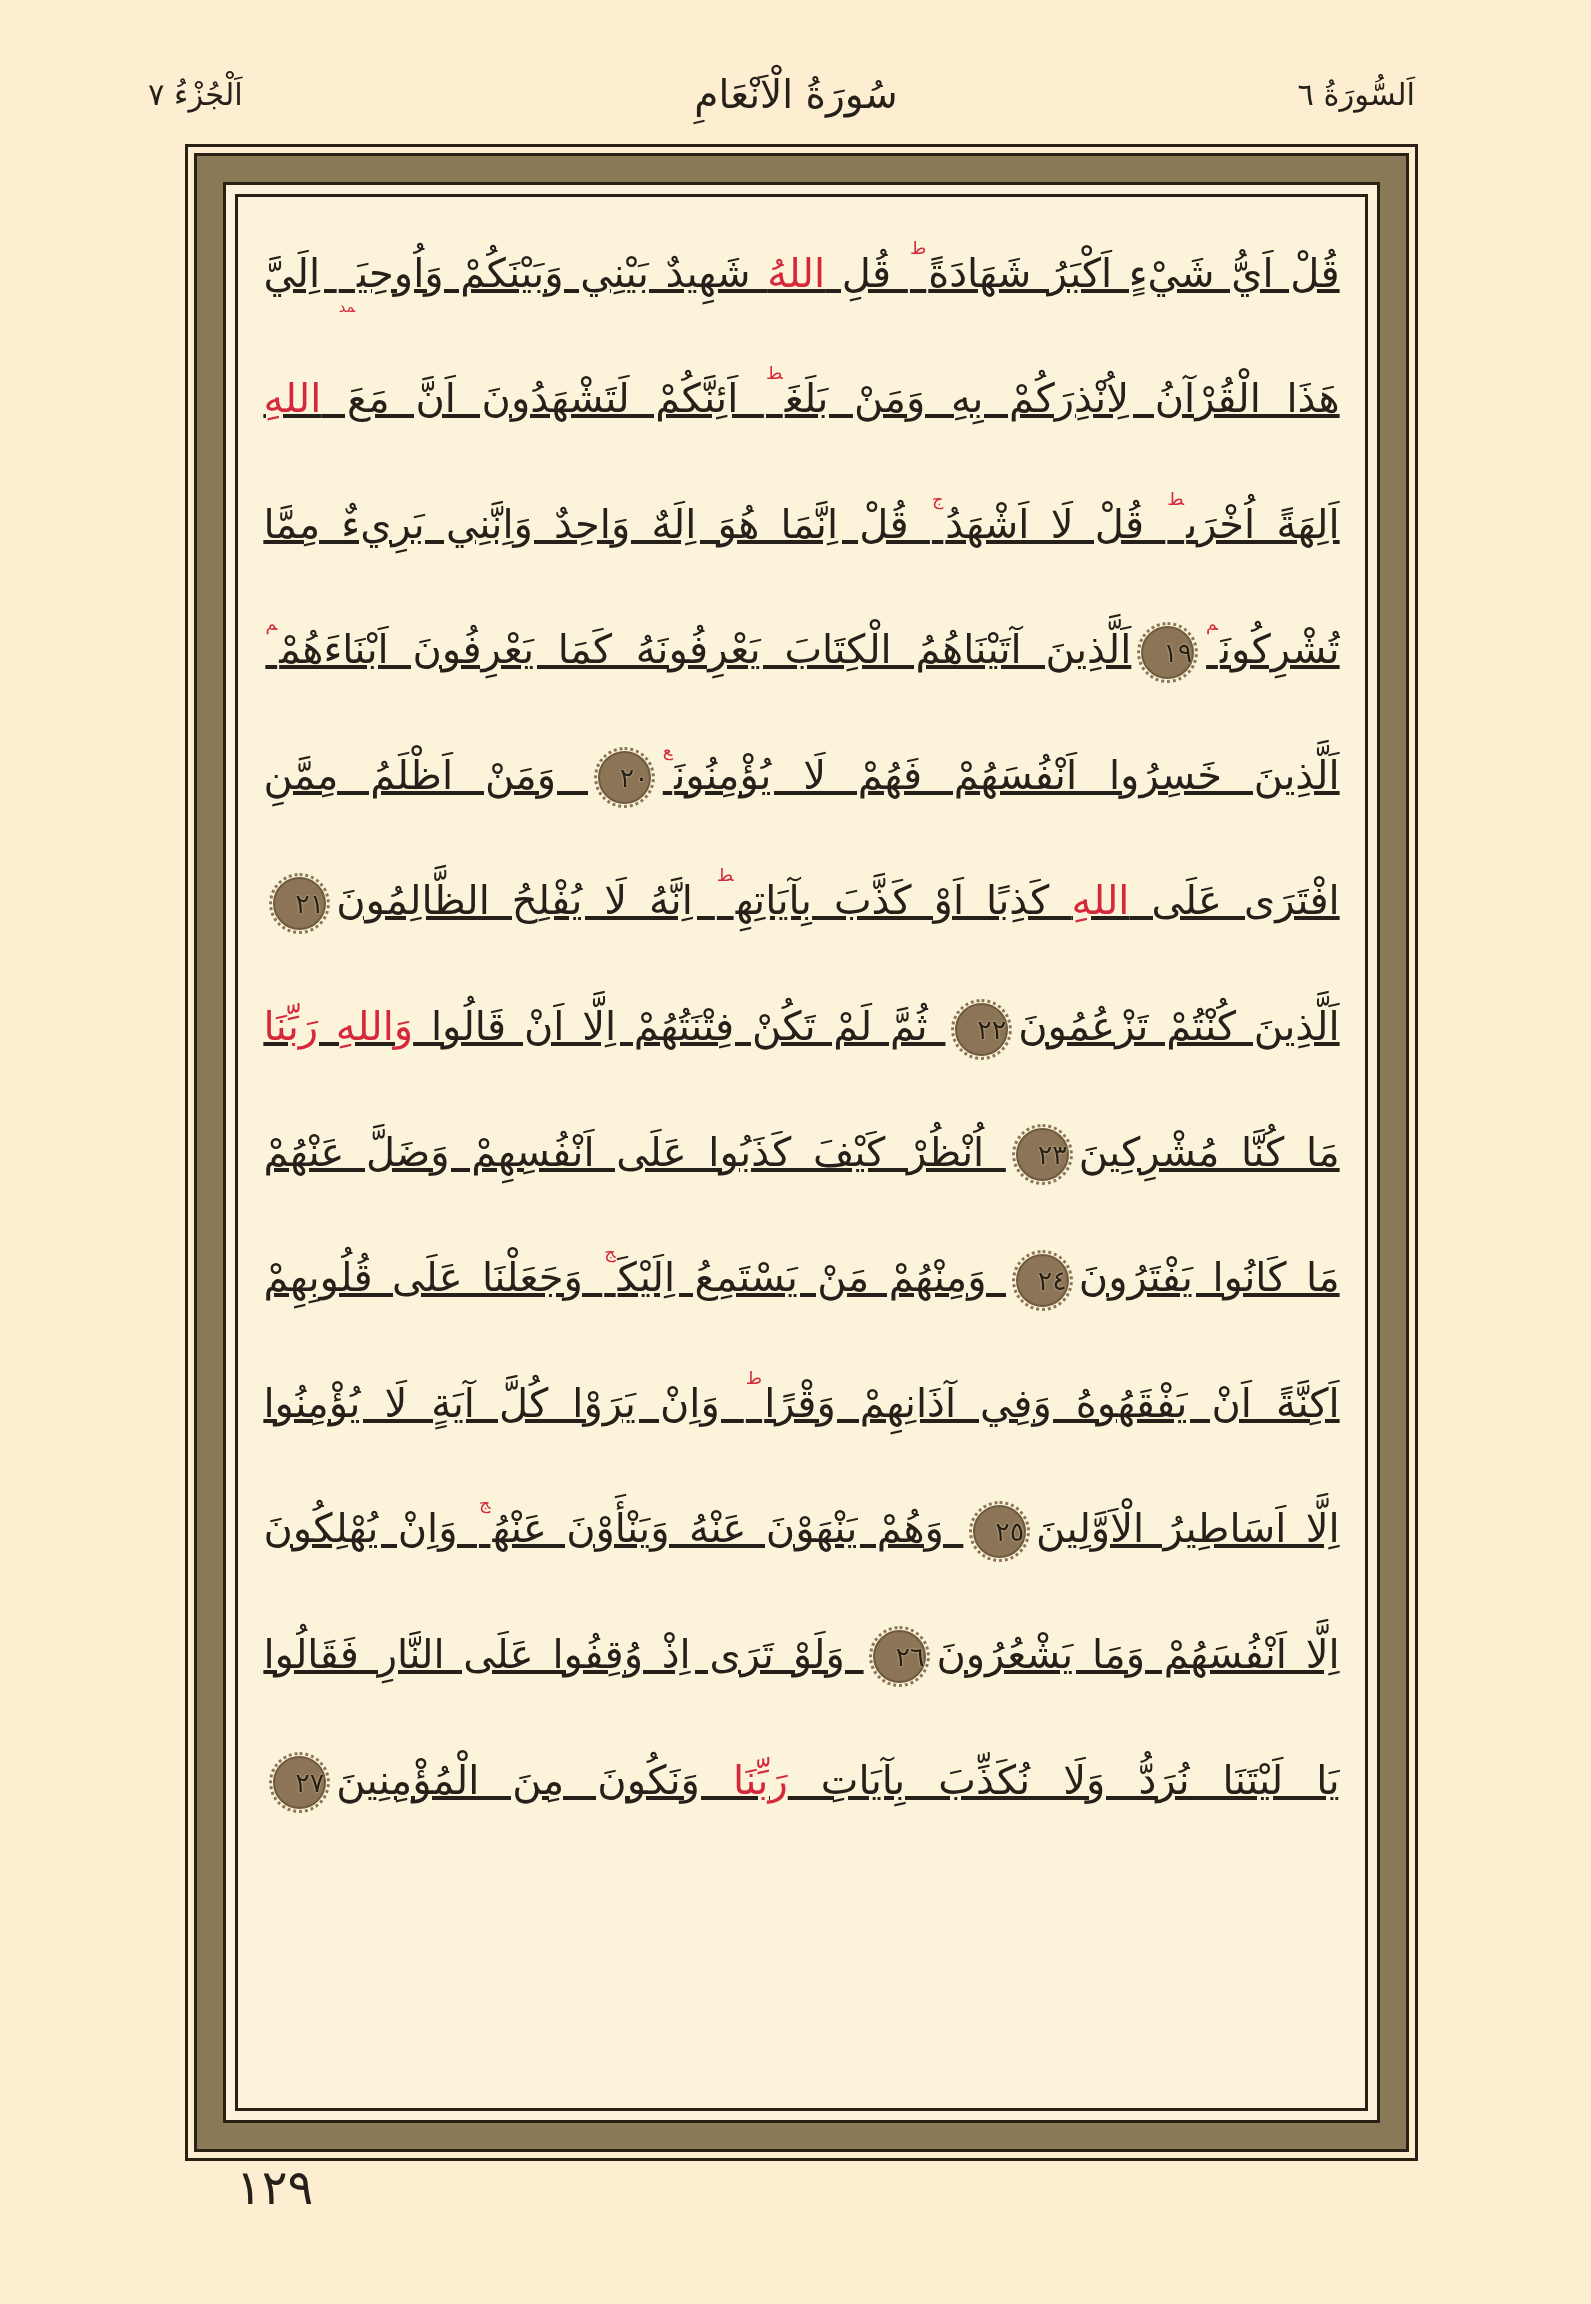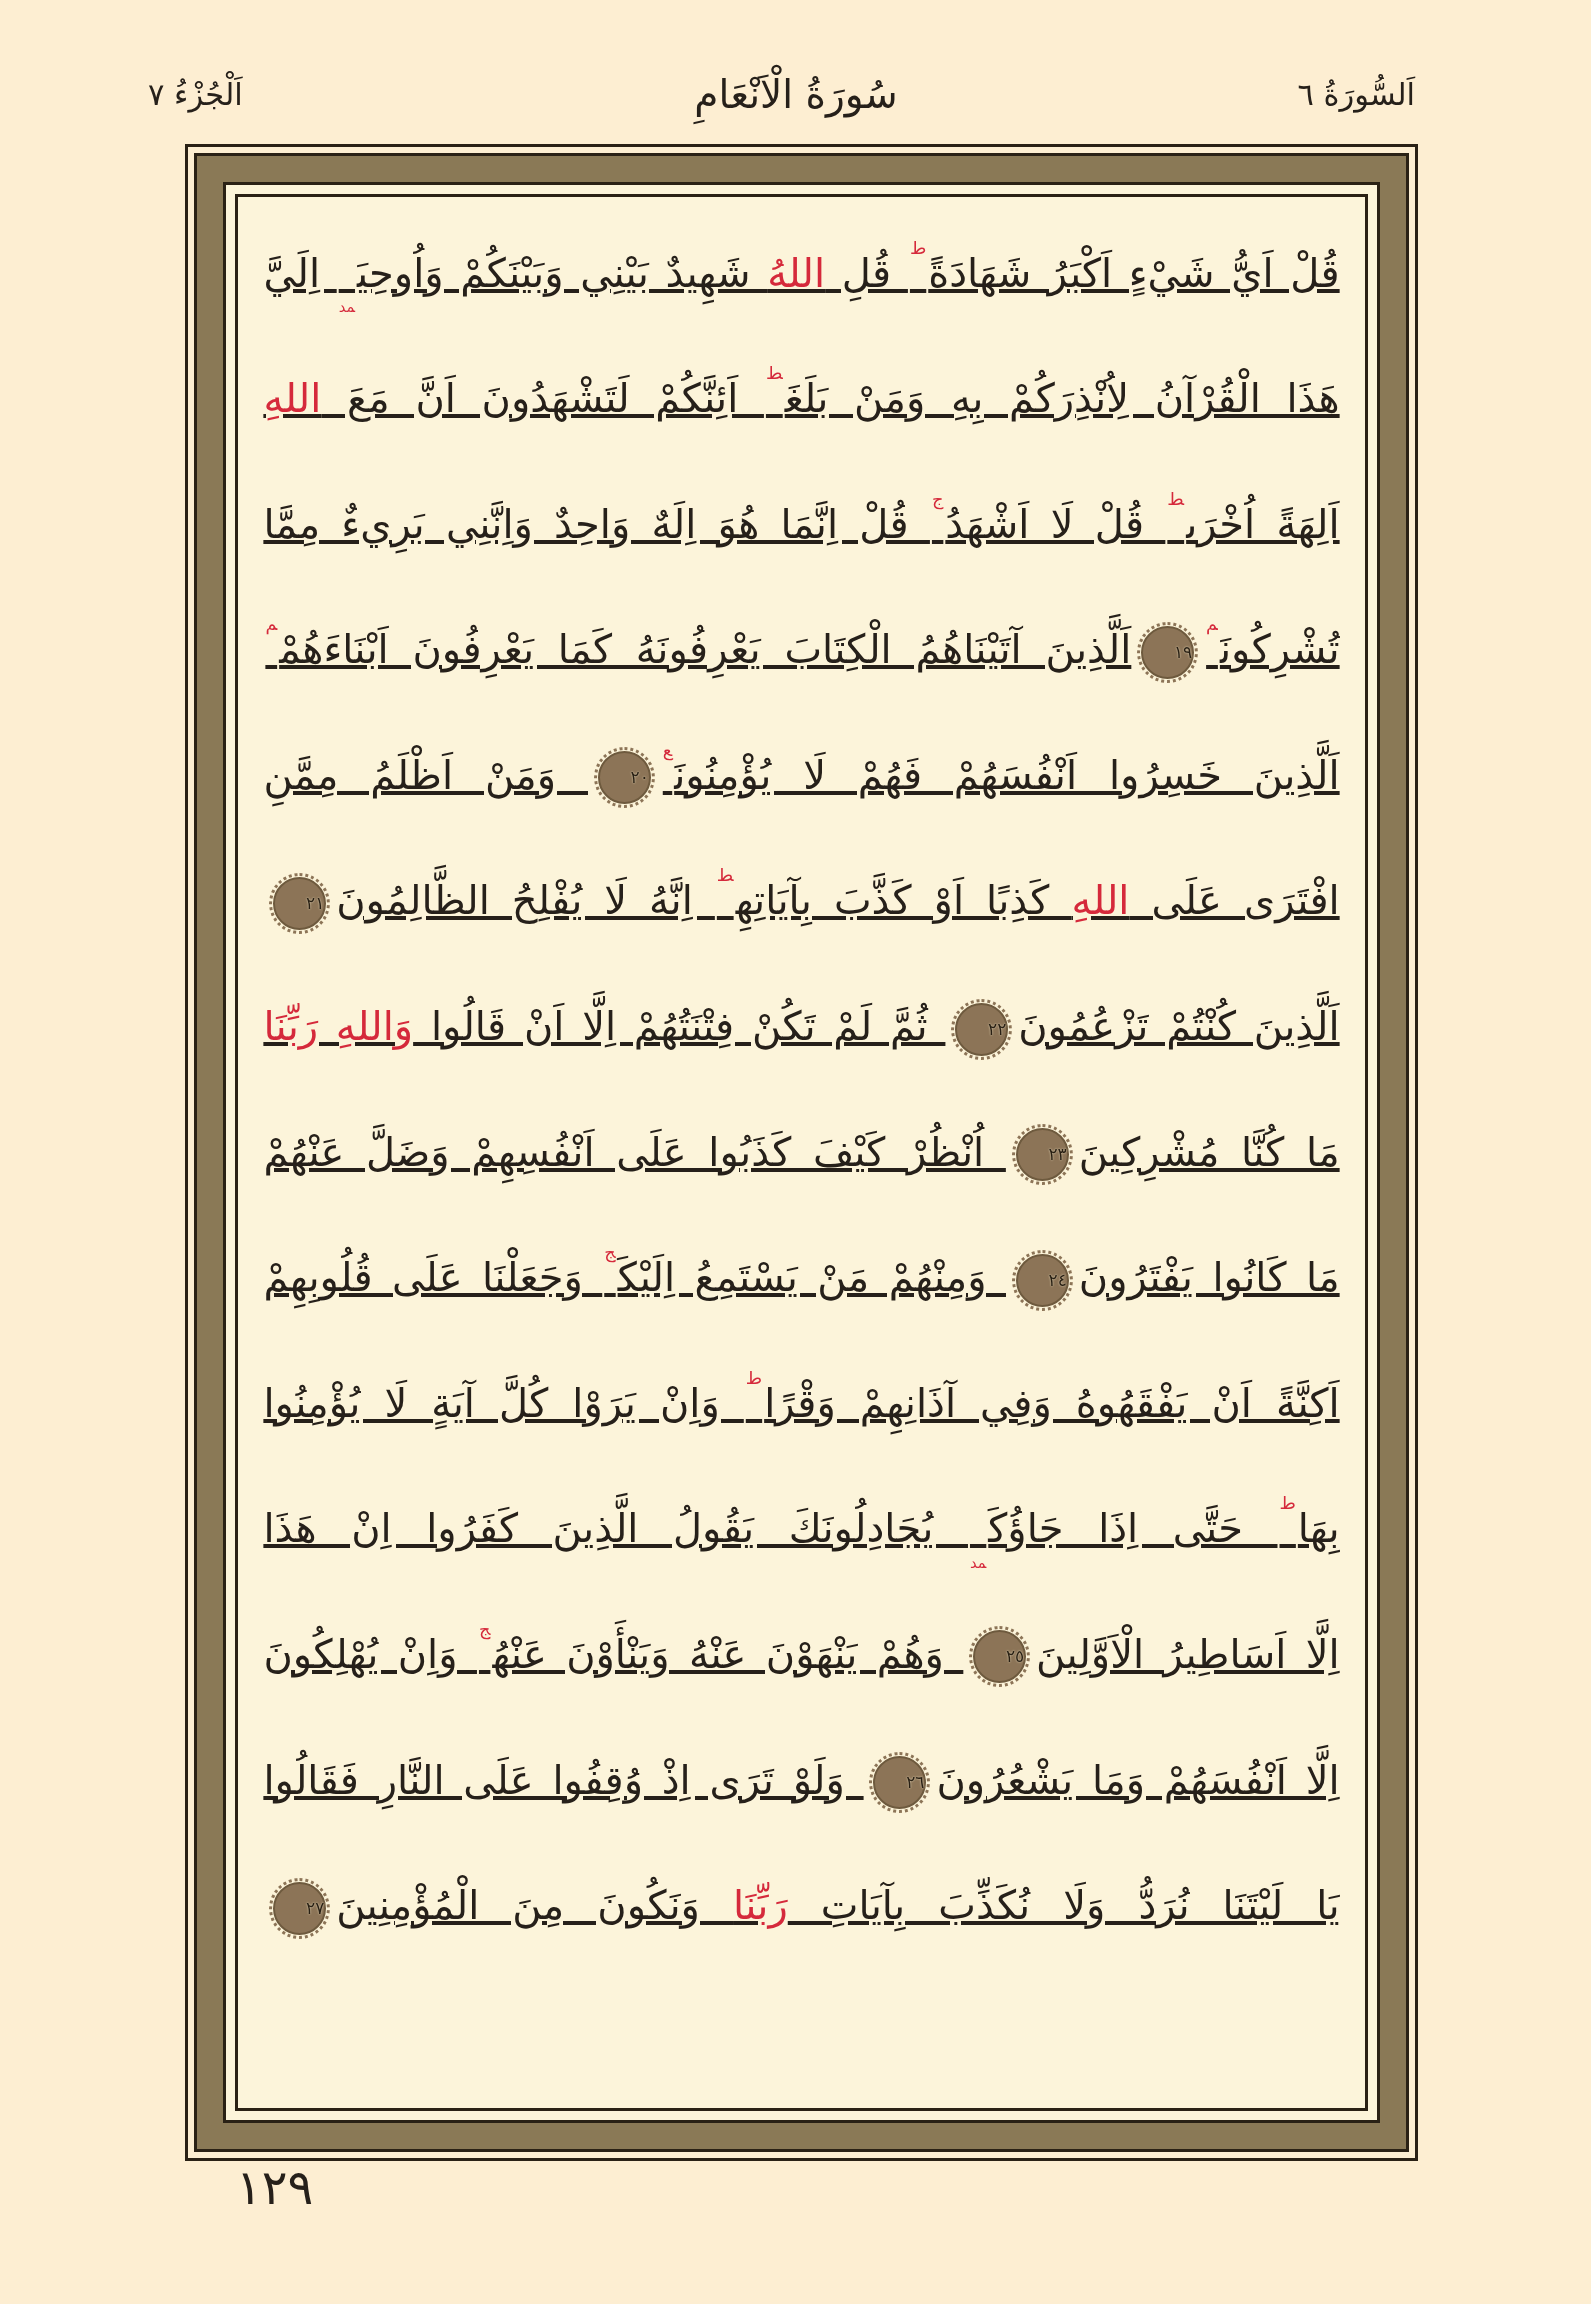--- a/index.html
+++ b/index.html
@@ -89,21 +89,21 @@
   .verse-marker{
     display:inline-block;
     width:53px;height:53px;
     line-height:49px;
     border-radius:50%;
     background:var(--marker-bg);
     border:2px solid #6e5a3e;
     outline:3px dotted var(--marker-bg);
     outline-offset:1px;
     color:var(--marker-ink);
-    font-size:17px;
+    font-size:27px;
     text-align:center;
     vertical-align:middle;
     margin:0 9.9px;
     text-shadow:0 0 2px #f0e4c4;
   }
   .page-number{
     position:absolute;
     left:236px; top:2159px;
     font-size:48px;
     color:var(--ink);
@@ -128,21 +128,20 @@
               <div class="line"><span class="seg-ink">قُلْ اَيُّ شَيْءٍ اَكْبَرُ شَهَادَةً</span><span class="seg-stop">ط</span><span class="seg-ink"> قُلِ </span><span class="seg-red">اللهُ</span><span class="seg-ink"> شَهِيدٌ بَيْنِي وَبَيْنَكُمْ وَاُوحِيَ</span><span class="seg-low">مد</span><span class="seg-ink"> اِلَيَّ</span></div>
               <div class="line"><span class="seg-ink">هَذَا الْقُرْآنُ لِاُنْذِرَكُمْ بِهِ وَمَنْ بَلَغَ</span><span class="seg-stop">ط</span><span class="seg-ink"> اَئِنَّكُمْ لَتَشْهَدُونَ اَنَّ مَعَ </span><span class="seg-red">اللهِ</span></div>
               <div class="line"><span class="seg-ink">اَلِهَةً اُخْرَى</span><span class="seg-stop">ط</span><span class="seg-ink"> قُلْ لَا اَشْهَدُ</span><span class="seg-stop">ج</span><span class="seg-ink"> قُلْ اِنَّمَا هُوَ اِلَهٌ وَاحِدٌ وَاِنَّنِي بَرِيءٌ مِمَّا</span></div>
               <div class="line"><span class="seg-ink">تُشْرِكُونَ</span><span class="seg-stop">م</span><span class="verse-marker">١٩</span><span class="seg-ink">اَلَّذِينَ آتَيْنَاهُمُ الْكِتَابَ يَعْرِفُونَهُ كَمَا يَعْرِفُونَ اَبْنَاءَهُمْ</span><span class="seg-stop">م</span></div>
               <div class="line"><span class="seg-ink">اَلَّذِينَ خَسِرُوا اَنْفُسَهُمْ فَهُمْ لَا يُؤْمِنُونَ</span><span class="seg-stop">ع</span><span class="verse-marker">٢٠</span><span class="seg-ink"> وَمَنْ اَظْلَمُ مِمَّنِ</span></div>
               <div class="line"><span class="seg-ink">افْتَرَى عَلَى </span><span class="seg-red">اللهِ</span><span class="seg-ink"> كَذِبًا اَوْ كَذَّبَ بِآيَاتِهِ</span><span class="seg-stop">ط</span><span class="seg-ink"> اِنَّهُ لَا يُفْلِحُ الظَّالِمُونَ</span><span class="verse-marker">٢١</span></div>
               <div class="line"><span class="seg-ink">اَلَّذِينَ كُنْتُمْ تَزْعُمُونَ</span><span class="verse-marker">٢٢</span><span class="seg-ink"> ثُمَّ لَمْ تَكُنْ فِتْنَتُهُمْ اِلَّا اَنْ قَالُوا </span><span class="seg-red">وَاللهِ رَبِّنَا</span></div>
               <div class="line"><span class="seg-ink">مَا كُنَّا مُشْرِكِينَ</span><span class="verse-marker">٢٣</span><span class="seg-ink"> اُنْظُرْ كَيْفَ كَذَبُوا عَلَى اَنْفُسِهِمْ وَضَلَّ عَنْهُمْ</span></div>
               <div class="line"><span class="seg-ink">مَا كَانُوا يَفْتَرُونَ</span><span class="verse-marker">٢٤</span><span class="seg-ink"> وَمِنْهُمْ مَنْ يَسْتَمِعُ اِلَيْكَ</span><span class="seg-stop">ج</span><span class="seg-ink"> وَجَعَلْنَا عَلَى قُلُوبِهِمْ</span></div>
               <div class="line"><span class="seg-ink">اَكِنَّةً اَنْ يَفْقَهُوهُ وَفِي آذَانِهِمْ وَقْرًا</span><span class="seg-stop">ط</span><span class="seg-ink"> وَاِنْ يَرَوْا كُلَّ آيَةٍ لَا يُؤْمِنُوا</span></div>
-              <div class="line"><span class="seg-ink">بِهَا</span><span class="seg-stop">ط</span><span class="seg-ink"> حَتَّى اِذَا جَاؤُكَ</span><span class="seg-low">مد</span><span class="seg-ink"> يُجَادِلُونَكَ يَقُولُ الَّذِينَ كَفَرُوا اِنْ هَذَا</span></div>
               <div class="line"><span class="seg-ink">اِلَّا اَسَاطِيرُ الْاَوَّلِينَ</span><span class="verse-marker">٢٥</span><span class="seg-ink"> وَهُمْ يَنْهَوْنَ عَنْهُ وَيَنْأَوْنَ عَنْهُ</span><span class="seg-stop">ج</span><span class="seg-ink"> وَاِنْ يُهْلِكُونَ</span></div>
               <div class="line"><span class="seg-ink">اِلَّا اَنْفُسَهُمْ وَمَا يَشْعُرُونَ</span><span class="verse-marker">٢٦</span><span class="seg-ink"> وَلَوْ تَرَى اِذْ وُقِفُوا عَلَى النَّارِ فَقَالُوا</span></div>
               <div class="line"><span class="seg-ink">يَا لَيْتَنَا نُرَدُّ وَلَا نُكَذِّبَ بِآيَاتِ </span><span class="seg-red">رَبِّنَا</span><span class="seg-ink"> وَنَكُونَ مِنَ الْمُؤْمِنِينَ</span><span class="verse-marker">٢٧</span></div>
             </div>
         </div>
       </div>
     </div>
   </div>
 </div>
 

